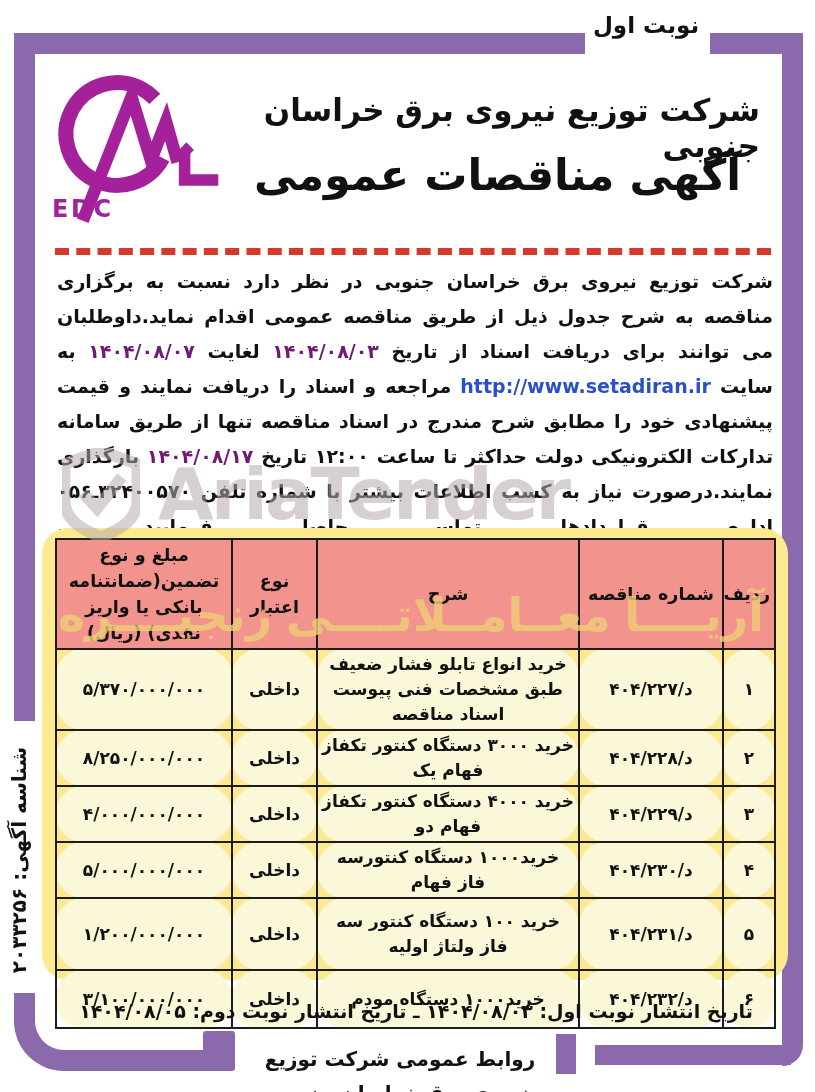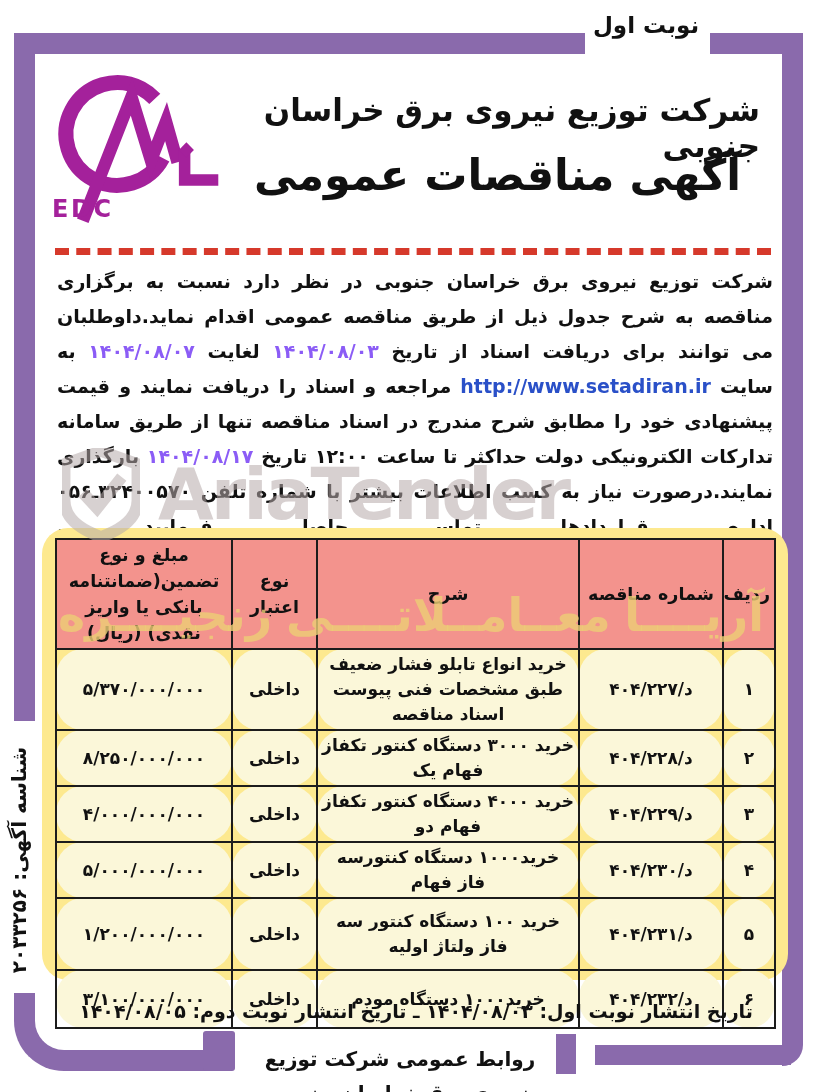--- a/index.html
+++ b/index.html
@@ -31,21 +31,21 @@
     font-size:43px;font-weight:900;letter-spacing:-1px;}
   .red-dash{position:absolute;left:55px;top:248px;width:716px;height:0;
     border-top:7px dashed #d6392b;}
   
   .body-text{position:absolute;left:57px;top:264px;width:716px;direction:rtl;
     font-size:19px;font-weight:bold;line-height:35px;}
   .intro{text-align:justify;text-align-last:justify;margin:0 0 2px 0;}
   .place-line{text-align:justify;margin:0;}
   .dt-line{margin:0;}
   .red-lbl{color:#e03427;}
-  .red-date{color:#8b5cf6;}
+  .red-date{color:#701a75;}
   .url{color:#2a50c8;text-decoration:none;font-weight:bold;direction:ltr;unicode-bidi:embed;}
   
   .table-wrap{position:absolute;left:42px;top:528px;width:746px;height:452px;
     background:#fde98f;border-radius:26px;}
   table.tenders{position:absolute;left:13px;top:10px;width:719px;
     border-collapse:collapse;direction:rtl;table-layout:fixed;}
   table.tenders th,table.tenders td{border:2.5px solid #1c1c1c;text-align:center;
     vertical-align:middle;padding:2px 4px;font-weight:bold;}
   table.tenders th{background:#f3938d;font-size:17.5px;line-height:26px;}
   table.tenders td{background:#fbf7d9;font-size:17px;line-height:25px;border-radius:27px;}

